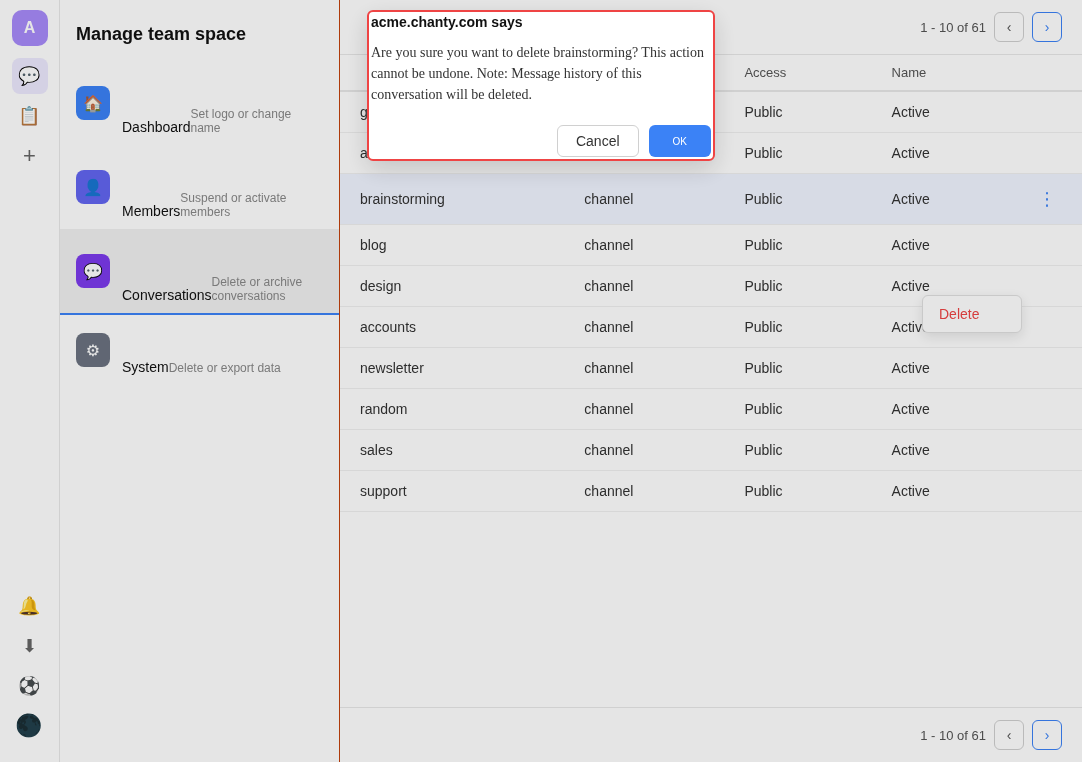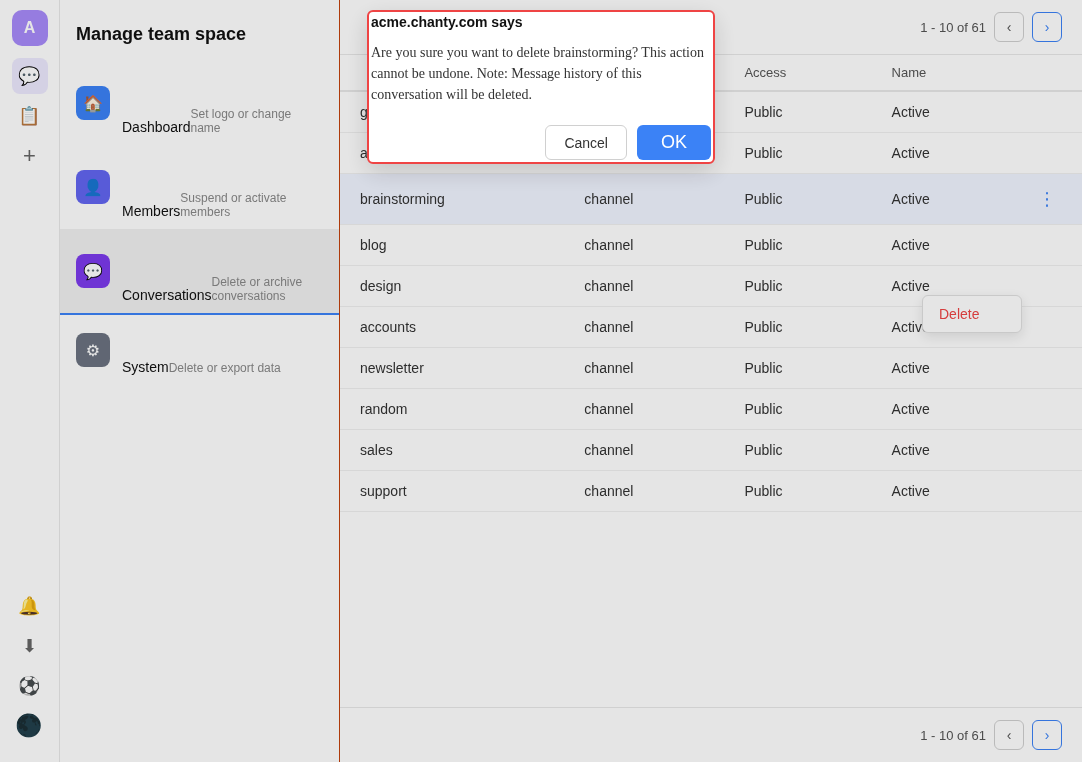--- a/index.html
+++ b/index.html
@@ -212,21 +212,21 @@
       font-size: 14px;
       cursor: pointer;
       color: #333;
     }
     .btn-ok {
       padding: 7px 24px;
       border: none;
       border-radius: 6px;
       background: #3b82f6;
       color: white;
-      font-size: 18px;
+      font-size: 10px;
       cursor: pointer;
       font-weight: 500;
     }
 
     
     .sidebar-item.active .sidebar-label {
       color: #111;
     }
   </style>
 </head>

